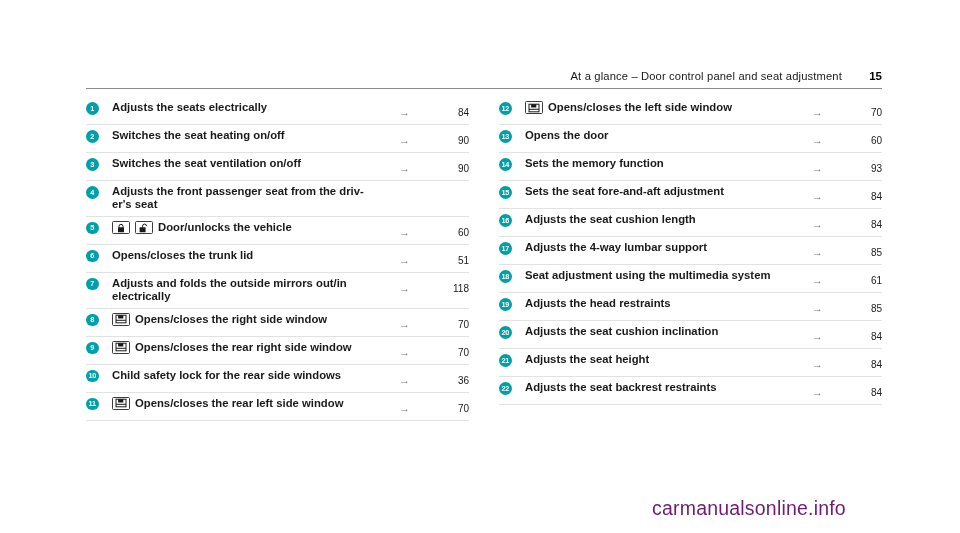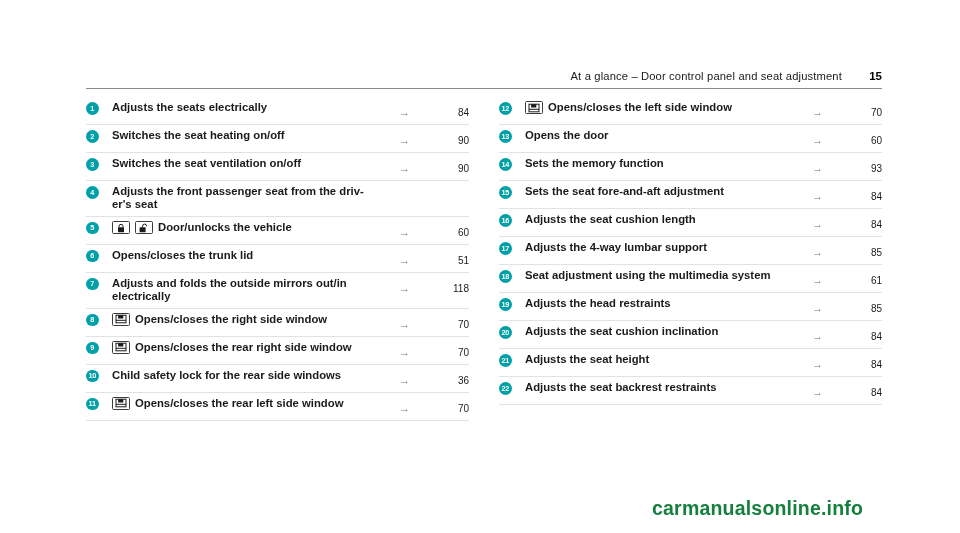--- a/index.html
+++ b/index.html
@@ -161,24 +161,23 @@
     top: 0px;
   }
   .icon-box svg { display: block; }
 
   
   .watermark {
     position: absolute;
     left: 652px;
     top: 497px;
     font-size: 19.5px;
-    color: #15803d;
+    color: #701a75;
     letter-spacing: 0.2px;
     white-space: nowrap;
-    font-weight: bold;
   }
 </style>
 </head>
 <body>
 
 <div class="page">
 
   <div class="header">
     <span class="header-title">At a glance – Door control panel and seat adjustment</span>
     <span class="header-pageno">15</span>

